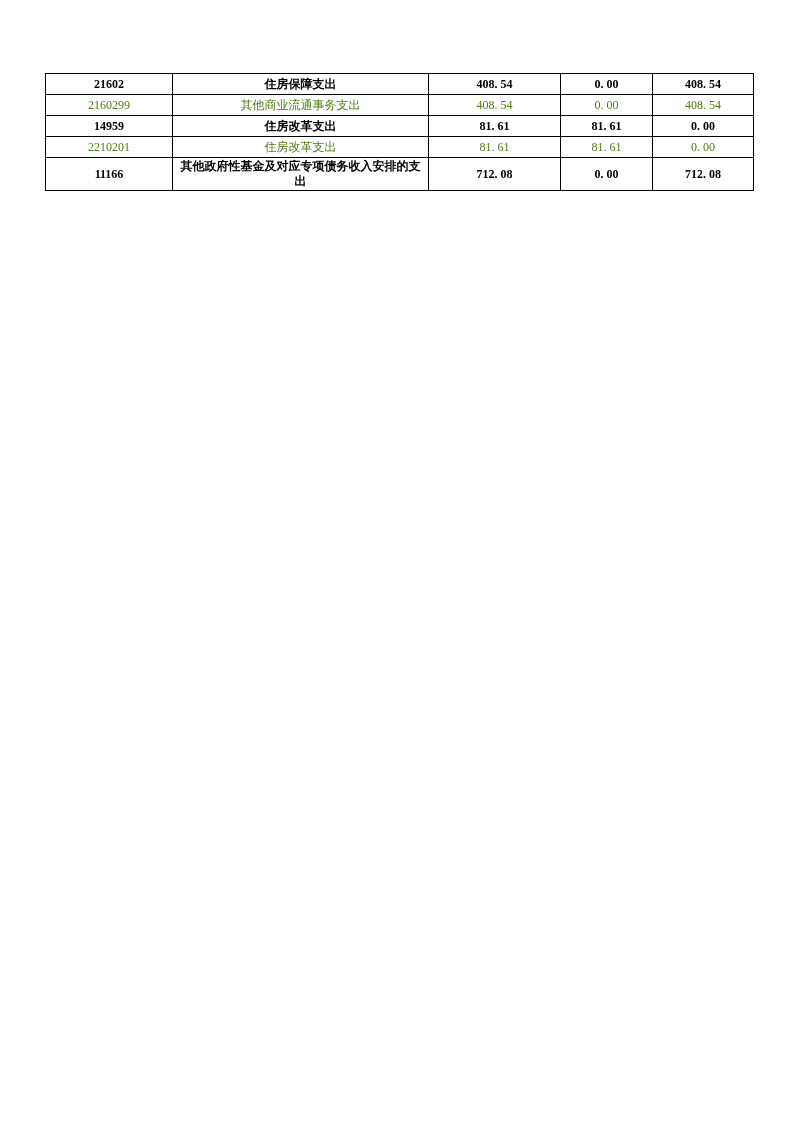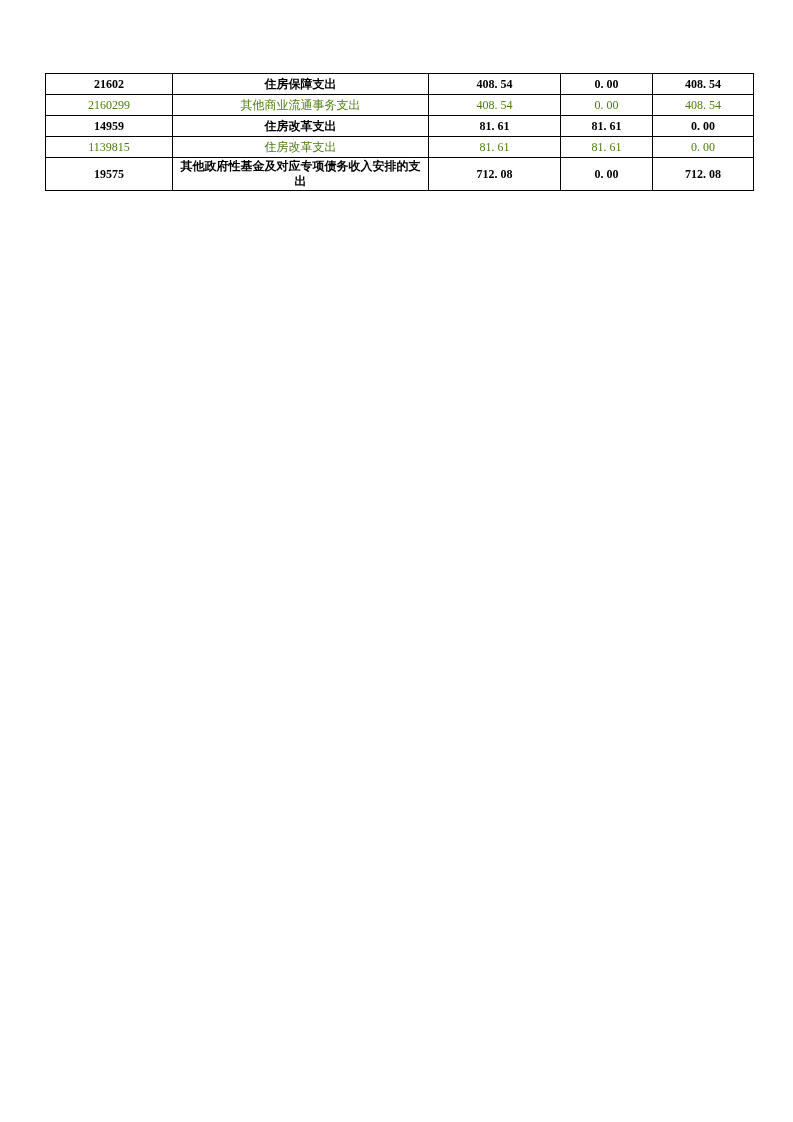--- a/index.html
+++ b/index.html
@@ -72,28 +72,28 @@
           <td>408. 54</td>
         </tr>
         <tr class="bold">
           <td>14959</td>
           <td>住房改革支出</td>
           <td>81. 61</td>
           <td>81. 61</td>
           <td>0. 00</td>
         </tr>
         <tr class="regular">
-          <td>1139815</td>
+          <td>2210201</td>
           <td>住房改革支出</td>
           <td>81. 61</td>
           <td>81. 61</td>
           <td>0. 00</td>
         </tr>
         <tr class="bold">
-          <td>19575</td>
+          <td>11166</td>
           <td>其他政府性基金及对应专项债务收入安排的支出</td>
           <td>712. 08</td>
           <td>0. 00</td>
           <td>712. 08</td>
         </tr>
       </tbody>
   </table>
 </div>
 
 </body></html>

